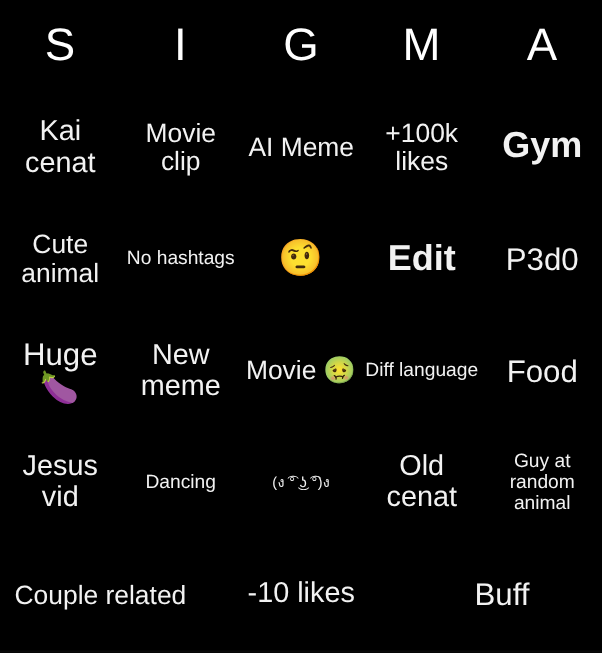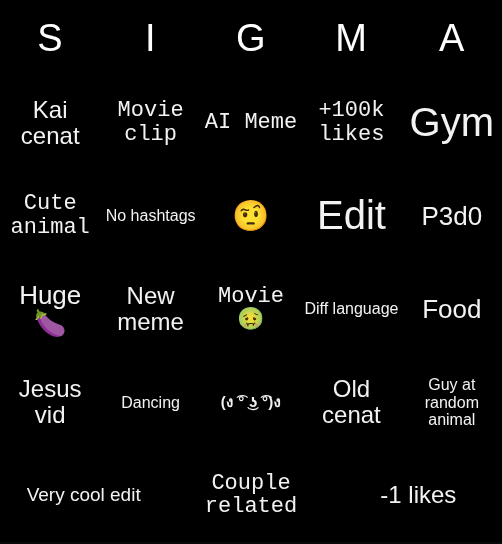--- a/index.html
+++ b/index.html
@@ -71,38 +71,37 @@
     overflow: hidden;
     word-break: break-word;
     user-select: none;
   }
   .cell-text {
     display: block;
     width: 100%;
   }
 
   
-  .fs-xxl { font-size: 40px; }
+  .fs-xxl { font-size: 30px; font-weight: bold; }
   .fs-xl  { font-size: 26px; }
   .fs-lg  { font-size: 24px; }
-  .fs-md  { font-size: 22px; font-family: Liberation Mono, monospace; }
+  .fs-md  { font-size: 22px; }
   .fs-sm  { font-size: 19px; }
   .fs-xs  { font-size: 16px; }
   .fs-xxs { font-size: 13px; }
 
   .emoji {
     font-size: 30px;
     line-height: 1.1;
   }
 
   .kaomoji {
-    font-size: 15px;
+    font-size: 12px;
     letter-spacing: 0.3px;
     white-space: nowrap;
-    font-weight: bold;
   }
 
   .bottom-edge {
     height: 2px;
     flex: 0 0 2px;
     background: #0a0a0a;
   }
 </style>
 </head>
 <body>
@@ -196,26 +195,26 @@
       <div class="cell">
         <span class="cell-text fs-lg">Old cenat</span>
       </div>
       <div class="cell">
         <span class="cell-text fs-xs">Guy at random animal</span>
       </div>
     </div>
 
     <div class="grid-row">
       <div class="cell">
-        <span class="cell-text fs-sm">Very cool edit</span>
-      </div>
-      <div class="cell">
         <span class="cell-text fs-md">Couple related</span>
       </div>
       <div class="cell">
-        <span class="cell-text fs-lg">-1 likes</span>
+        <span class="cell-text fs-lg">-10 likes</span>
+      </div>
+      <div class="cell">
+        <span class="cell-text fs-xl">Buff</span>
       </div>
     </div>
 
   </div>
 
   <div class="bottom-edge"></div>
 </div>
 
 </body></html>

